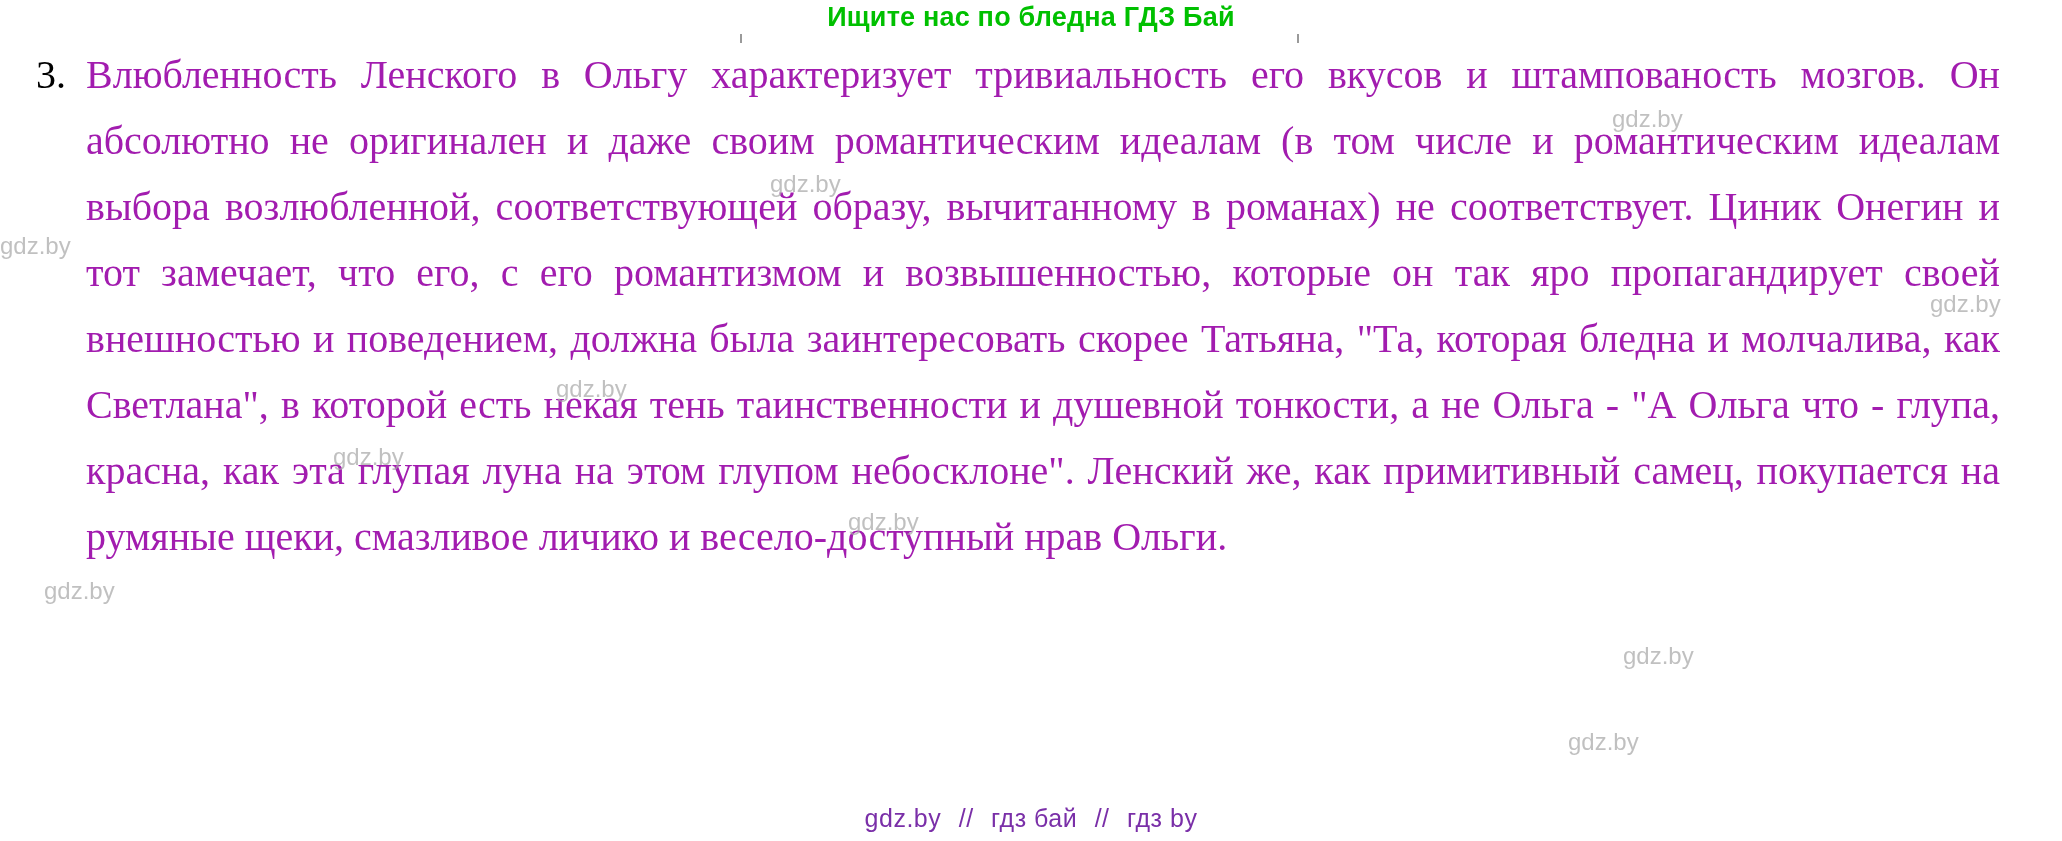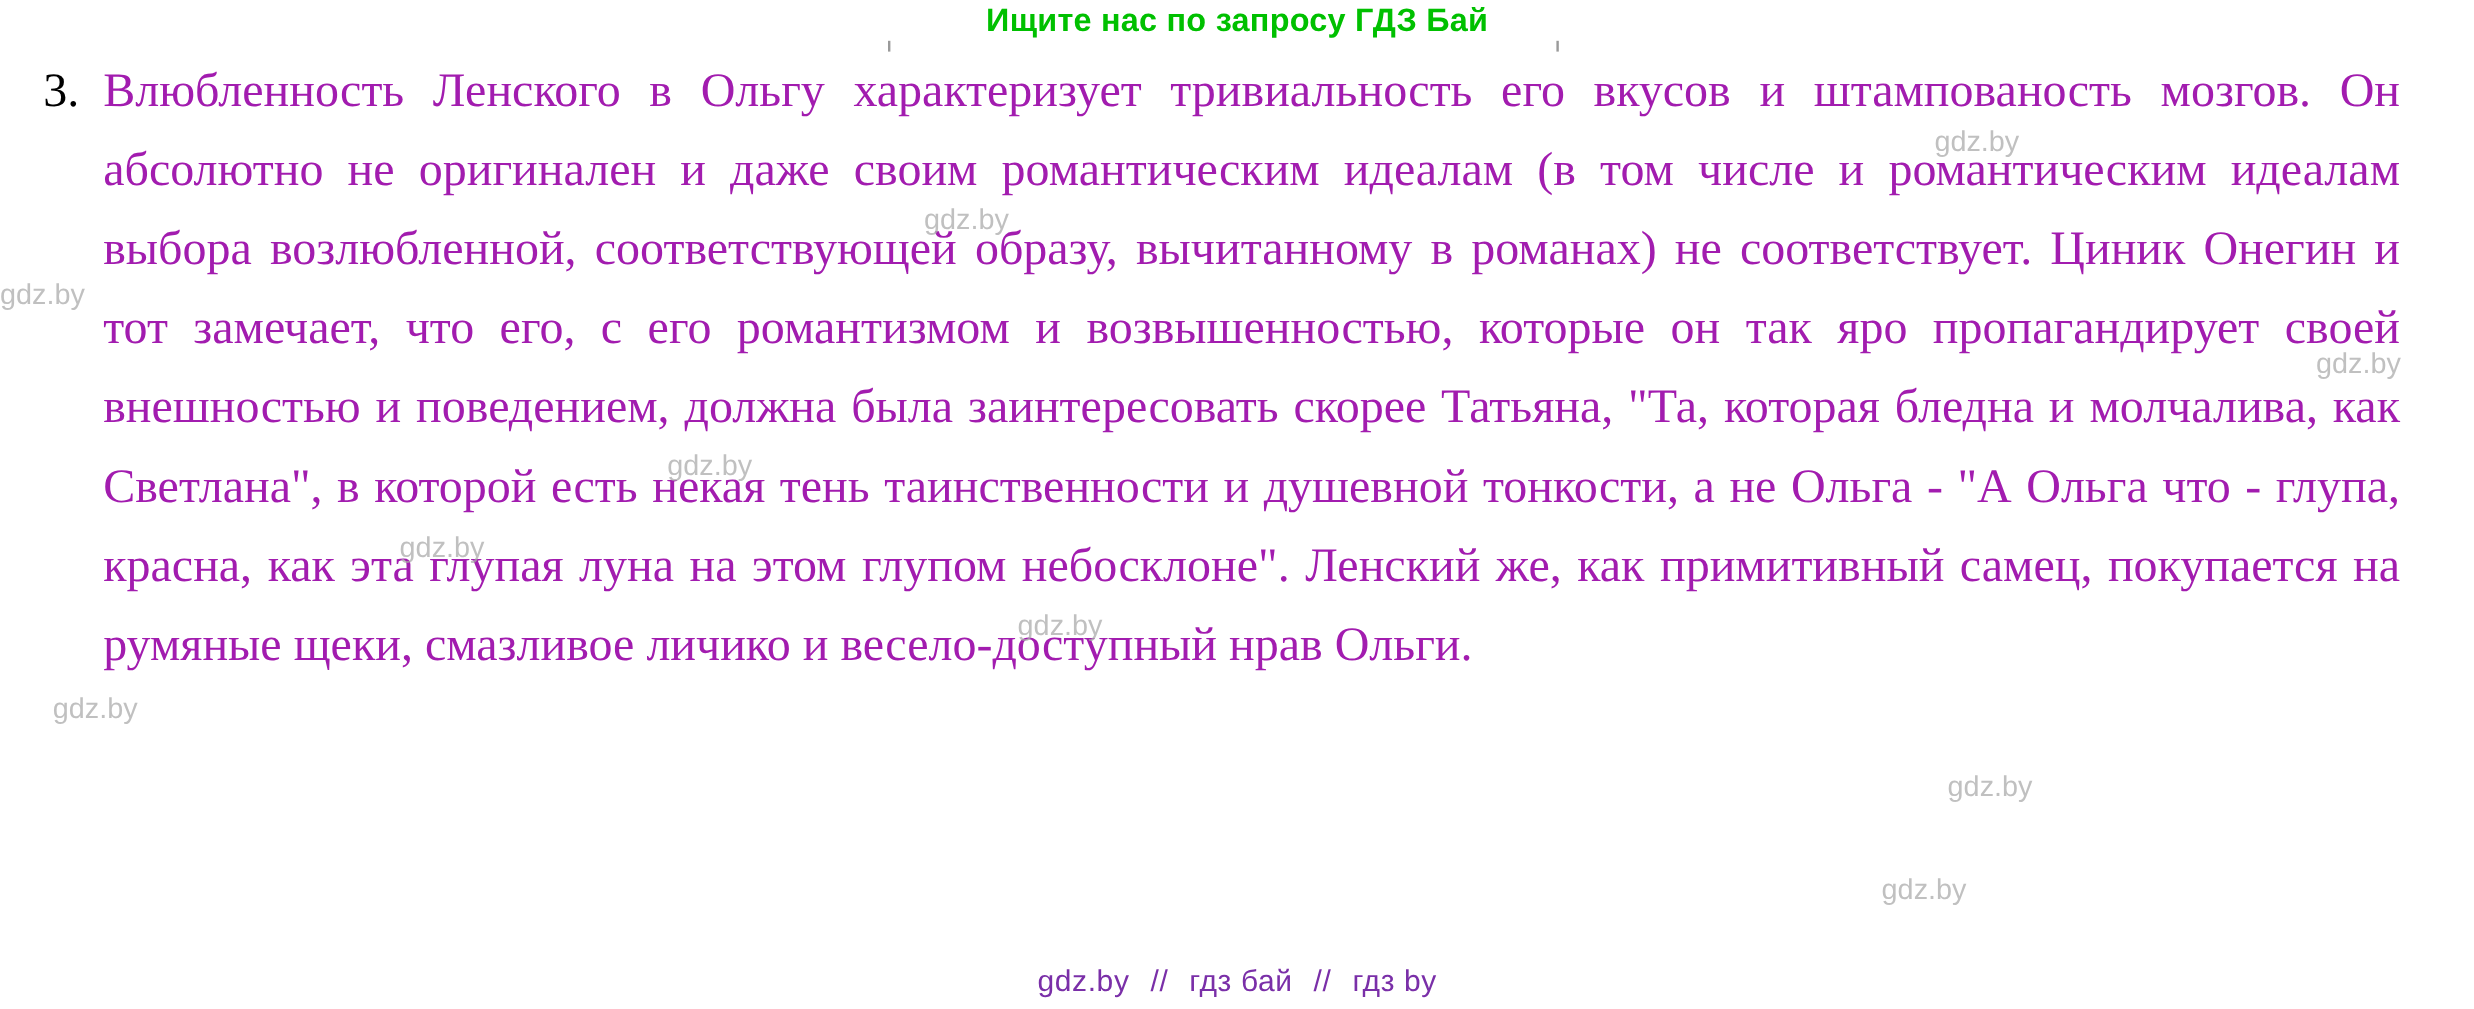--- a/index.html
+++ b/index.html
@@ -108,21 +108,21 @@
     opacity: 0.72;
     white-space: nowrap;
     pointer-events: none;
     user-select: none;
   }
 </style>
 </head>
 <body>
 
 <div class="top-banner">
-  <span class="banner-text">Ищите нас по запросу ГДЗ Бай</span>
+  <span class="banner-text">Ищите нас по бледна ГДЗ Бай</span>
 </div>
 
 <div class="tick left"></div>
 <div class="tick right"></div>
 
 <div class="answer-block">
   <div class="answer-row">
     <div class="item-number">3.</div>
     <div class="answer-text">Влюбленность Ленского в Ольгу характеризует тривиальность его вкусов и штампованость мозгов. Он абсолютно не оригинален и даже своим романтическим идеалам (в том числе и романтическим идеалам выбора возлюбленной, соответствующей образу, вычитанному в романах) не соответствует. Циник Онегин и тот замечает, что его, с его романтизмом и возвышенностью, которые он так яро пропагандирует своей внешностью и поведением, должна была заинтересовать скорее Татьяна, "Та, которая бледна и молчалива, как Светлана", в которой есть некая тень таинственности и душевной тонкости, а не Ольга - "А Ольга что - глупа, красна, как эта глупая луна на этом глупом небосклоне". Ленский же, как примитивный самец, покупается на румяные щеки, смазливое личико и весело-доступный нрав Ольги.</div>
   </div>

